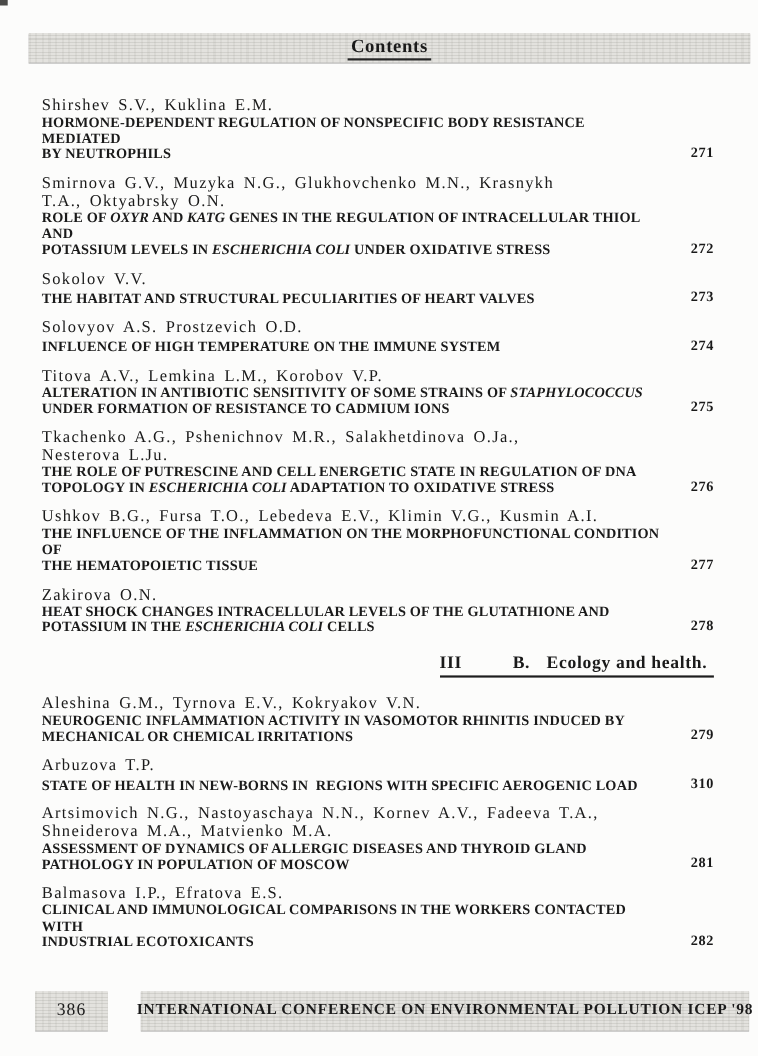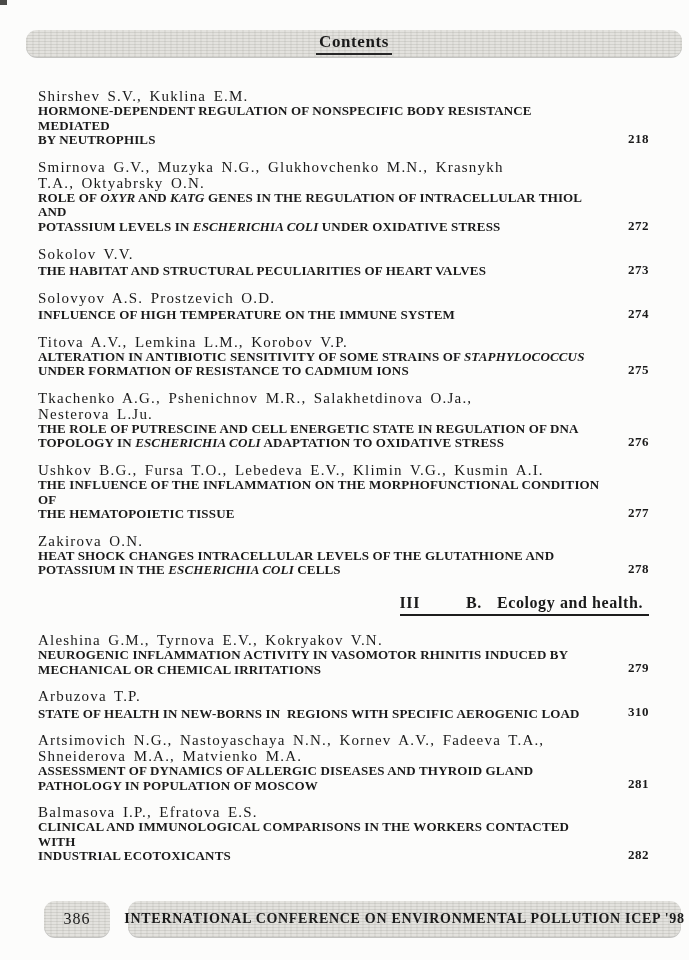--- a/index.html
+++ b/index.html
@@ -10,21 +10,20 @@
     color:#1a1a1a;
     position:relative;
     overflow:hidden;
   }
   .texture{
     background-color:#e3e2de;
     background-image:
       repeating-linear-gradient(0deg, rgba(120,120,112,.16) 0 1px, rgba(0,0,0,0) 1px 3px),
       repeating-linear-gradient(90deg, rgba(140,140,132,.10) 0 2px, rgba(0,0,0,0) 2px 6px);
     box-shadow:0 1px 0 rgba(90,90,85,.35);
-    border-radius:11px;
   }
   .corner-mark{position:absolute;left:0;top:0;width:7px;height:5px;background:#4a4a48;}
   .header-bar{
     position:absolute;left:26px;right:7px;top:30px;height:27px;
     display:flex;align-items:center;justify-content:center;
   }
   .header-title{
     font-weight:bold;font-size:17px;letter-spacing:.6px;
     border-bottom:2px solid #262626;padding:0 3px 1px;
   }
@@ -43,21 +42,21 @@
     padding-bottom:1px;letter-spacing:.5px;
   }
   .section-heading{margin:16px 0 16px 27px;text-align:right;}
   .section-heading-inner{
     display:inline-block;border-bottom:2.5px solid #1d1d1d;
     font-weight:bold;font-size:16px;letter-spacing:.6px;padding:0 6px 2px 0;
   }
   .section-numeral{margin-right:46px;}
   .section-letter{margin-right:15px;}
   .footer-page-box{
-    position:absolute;left:44px;top:901px;width:66px;height:36px;
+    position:absolute;left:32px;top:901px;width:66px;height:36px;
     display:flex;align-items:center;justify-content:center;
     font-size:16px;letter-spacing:1px;
   }
   .footer-bar{
     position:absolute;left:128px;right:8px;top:901px;height:36px;
     display:flex;align-items:center;justify-content:center;
     font-weight:bold;font-size:14px;letter-spacing:.7px;white-space:nowrap;text-align:right;
   }
 </style>
 </head>
@@ -72,21 +71,21 @@
 <main class="toc">
     <div class="entry">
       <div class="authors">
         <div class="author-line">Shirshev S.V., Kuklina E.M.</div>
       </div>
       <div class="entry-row">
         <div class="title">
           <div class="title-line">HORMONE-DEPENDENT REGULATION OF NONSPECIFIC BODY RESISTANCE MEDIATED</div>
           <div class="title-line">BY NEUTROPHILS</div>
         </div>
-        <div class="page-no">218</div>
+        <div class="page-no">271</div>
       </div>
     </div>
     <div class="entry">
       <div class="authors">
         <div class="author-line">Smirnova G.V., Muzyka N.G., Glukhovchenko M.N., Krasnykh</div>
         <div class="author-line">T.A., Oktyabrsky O.N.</div>
       </div>
       <div class="entry-row">
         <div class="title">
           <div class="title-line">ROLE OF <span class="it">OXYR</span> AND <span class="it">KATG</span> GENES IN THE REGULATION OF INTRACELLULAR THIOL AND</div>

